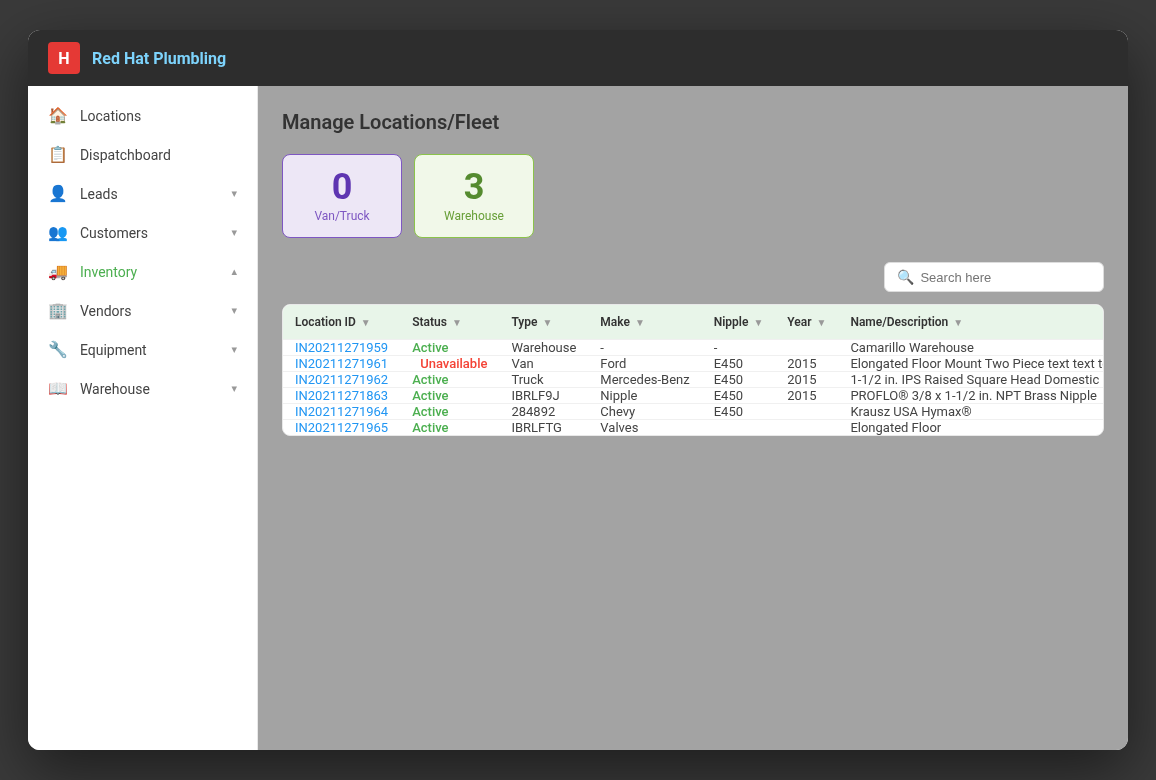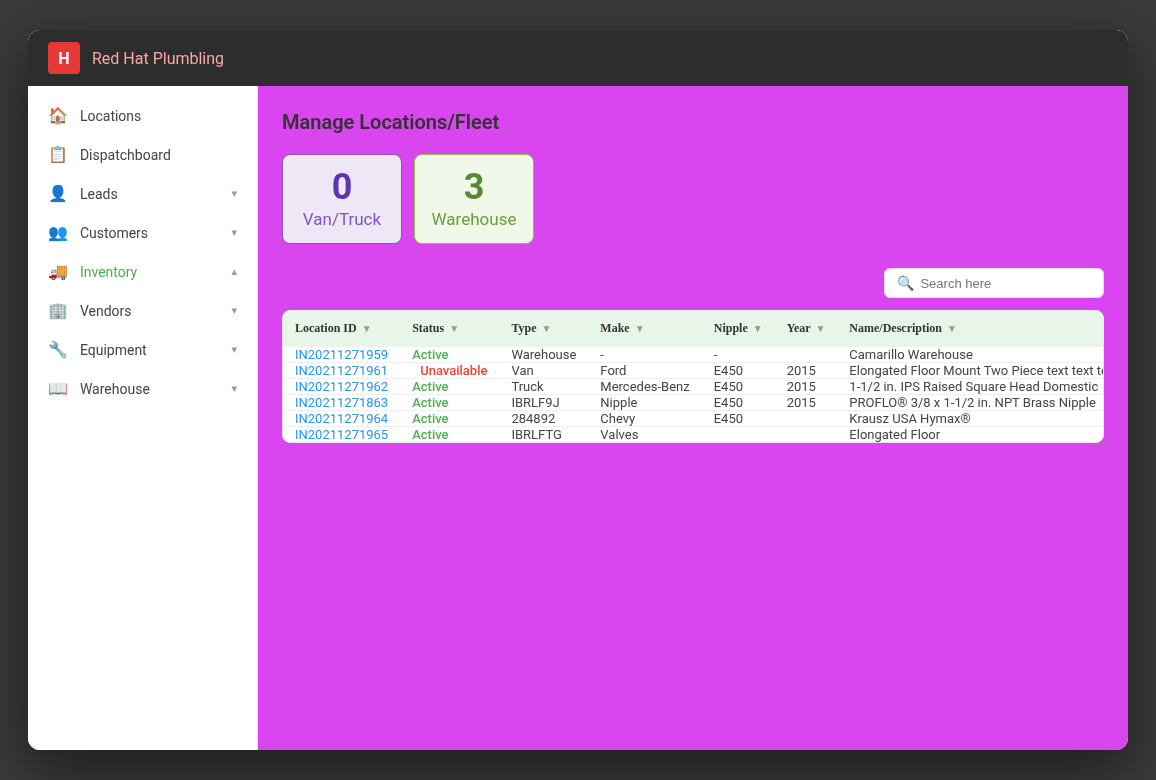--- a/index.html
+++ b/index.html
@@ -38,23 +38,23 @@
       background: #e53935;
       border-radius: 4px;
       display: flex;
       align-items: center;
       justify-content: center;
       color: #fff;
       font-weight: bold;
       font-size: 16px;
     }
     .app-title {
-      color: #fca5a5;
+      color: #7dd3fc;
       font-size: 16px;
-      font-weight: 400;
+      font-weight: 700;
     }
     
     .main-layout {
       display: flex;
       flex: 1;
       overflow: hidden;
     }
     
     .sidebar {
       width: 230px;
@@ -84,21 +84,21 @@
       padding: 8px 10px;
       cursor: pointer;
       color: #444;
       border-radius: 4px;
     }
     .sidebar-sub-item.active { color: #2196f3; font-weight: 600; }
     .inventory-section .sidebar-item { color: #4caf50; }
     
     .content {
       flex: 1;
-      background: #d946ef;
+      background: #a3a3a3;
       overflow: auto;
       padding: 24px;
     }
     .page-title {
       font-size: 20px;
       font-weight: 600;
       color: #333;
       margin-bottom: 20px;
     }
     
@@ -123,21 +123,21 @@
       border-color: #8bc34a;
     }
     .summary-card .count {
       font-size: 36px;
       font-weight: 700;
       line-height: 1;
     }
     .summary-card.van .count { color: #5e35b1; }
     .summary-card.warehouse .count { color: #558b2f; }
     .summary-card .label {
-      font-size: 17px;
+      font-size: 12px;
       margin-top: 4px;
     }
     .summary-card.van .label { color: #7e57c2; }
     .summary-card.warehouse .label { color: #689f38; }
     
     .search-bar-row {
       display: flex;
       justify-content: flex-end;
       margin-bottom: 12px;
     }
@@ -174,21 +174,20 @@
     .data-table thead tr {
       background: #e8f5e9;
     }
     .data-table thead th {
       padding: 10px 12px;
       font-size: 12px;
       font-weight: 600;
       color: #333;
       text-align: left;
       white-space: nowrap;
-      font-family: Liberation Serif, serif;
     }
     .data-table thead th .filter-icon {
       color: #999;
       font-size: 10px;
       margin-left: 2px;
     }
     .data-table tbody tr {
       border-top: 1px solid #f0f0f0;
     }
     .data-table tbody td {

